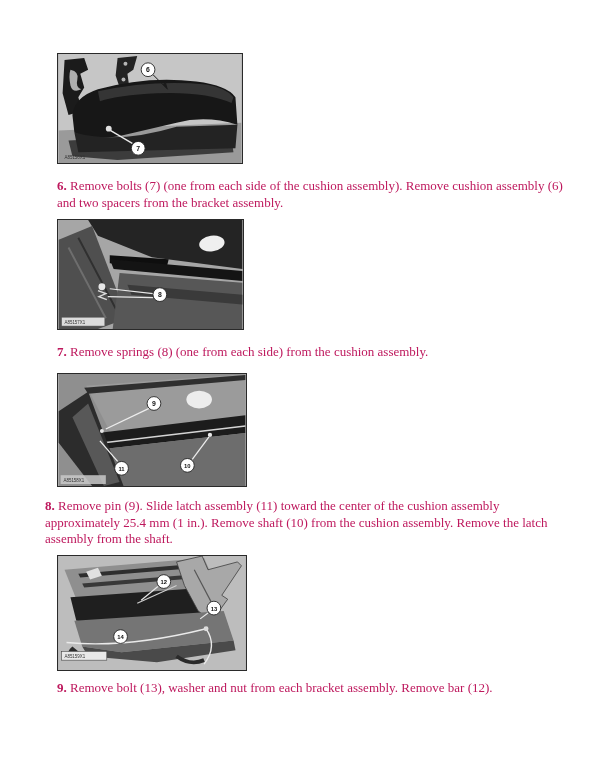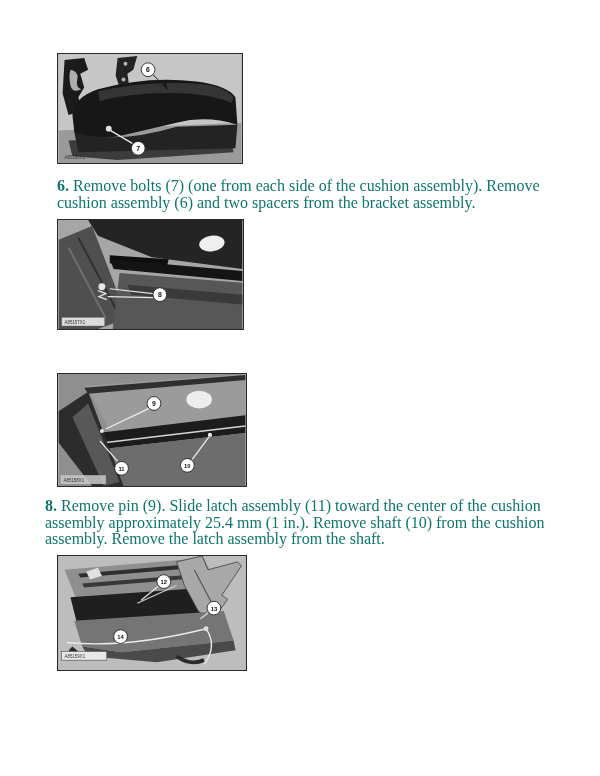--- a/index.html
+++ b/index.html
@@ -8,22 +8,22 @@
 
   figure.photo {
     position:absolute; margin:0; padding:0;
     border:1px solid #2a2a2a; background:#b5b5b5; overflow:hidden;
     box-sizing:border-box;
   }
   figure.photo svg { display:block; width:100%; height:100%; }
 
   p.step {
     position:absolute; margin:0;
-    font-size:16px; line-height:16.5px; width:512px;
-    color:#0f766e;
+    font-size:13px; line-height:16.5px; width:512px;
+    color:#be185d;
   }
   p.step b { font-weight:bold; }
 
   
   .co   { font-family:"Liberation Sans", sans-serif; font-weight:bold; fill:#111; text-anchor:middle; }
   .pid  { font-family:"Liberation Sans", sans-serif; fill:#333; }
 </style>
 </head>
 <body>
 
@@ -75,20 +75,24 @@
       <path d="M40,72 l8,3 l-7,3 l8,3" stroke="#dcdcdc" stroke-width="1.4" fill="none"></path>
       <line x1="52" y1="70" x2="96" y2="75" stroke="#e8e8e8" stroke-width="1.2"></line>
       <line x1="50" y1="78" x2="96" y2="79" stroke="#e8e8e8" stroke-width="1.2"></line>
       <circle cx="103" cy="76" r="7" fill="#ffffff" stroke="#222" stroke-width="0.9"></circle>
       <text class="co" x="103" y="78.6" font-size="7">8</text>
       <rect x="3" y="99" width="44" height="9" fill="#dcdcdc" stroke="#555" stroke-width="0.5"></rect>
       <text class="pid" x="6" y="105.8" font-size="4.5">A85157X1</text>
     </svg>
   </figure>
 
+  <p class="step" style="left:57px; top:344px;">
+    <b>7.</b>
+    <span>Remove springs (8) (one from each side) from the cushion assembly.</span>
+  </p>
 
   <figure class="photo" style="left:57px; top:373px; width:190px; height:114px;">
     <svg viewBox="0 0 190 114">
       <rect width="190" height="114" fill="#8f8f8f"></rect>
       <polygon points="28,12 190,0 190,50 56,66" fill="#9b9b9b"></polygon>
       <polygon points="26,14 190,1 190,6 30,20" fill="#2f2f2f"></polygon>
       <ellipse cx="143" cy="26" rx="13" ry="9" fill="#ededed"></ellipse>
       <polygon points="40,60 190,42 190,60 48,76" fill="#1c1c1c"></polygon>
       <line x1="46" y1="70" x2="190" y2="53" stroke="#d5d5d5" stroke-width="1.6"></line>
       <polygon points="48,76 190,60 190,114 62,114" fill="#6d6d6d"></polygon>
@@ -139,14 +143,18 @@
       <line x1="152" y1="58" x2="144" y2="64" stroke="#e8e8e8" stroke-width="1.2"></line>
       <circle cx="158" cy="53" r="7" fill="#ffffff" stroke="#222" stroke-width="0.9"></circle>
       <text class="co" x="158" y="55.6" font-size="6">13</text>
       <circle cx="63" cy="82" r="7" fill="#ffffff" stroke="#222" stroke-width="0.9"></circle>
       <text class="co" x="63" y="84.6" font-size="6">14</text>
       <rect x="3" y="97" width="46" height="9" fill="#e8e8e8" stroke="#444" stroke-width="0.6"></rect>
       <text class="pid" x="6" y="103.8" font-size="4.5">A85159X1</text>
     </svg>
   </figure>
 
+  <p class="step" style="left:57px; top:680px;">
+    <b>9.</b>
+    <span>Remove bolt (13), washer and nut from each bracket assembly. Remove bar (12).</span>
+  </p>
 
 </div>
 
 </body></html>

